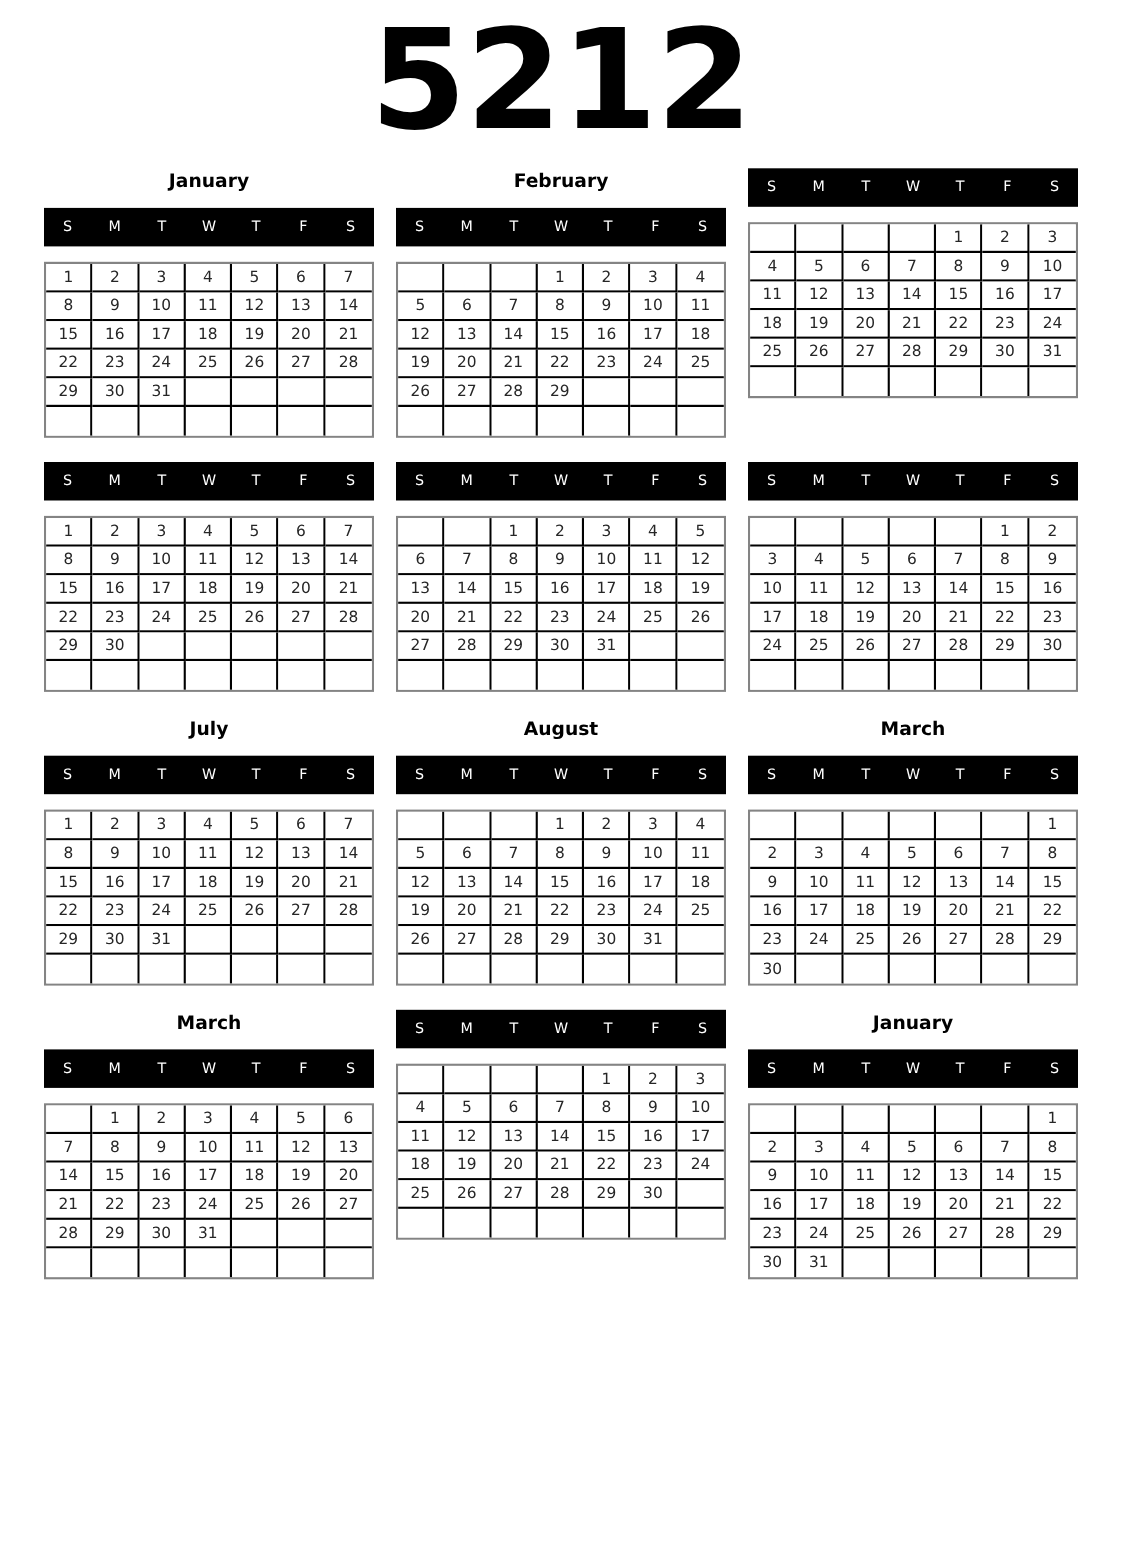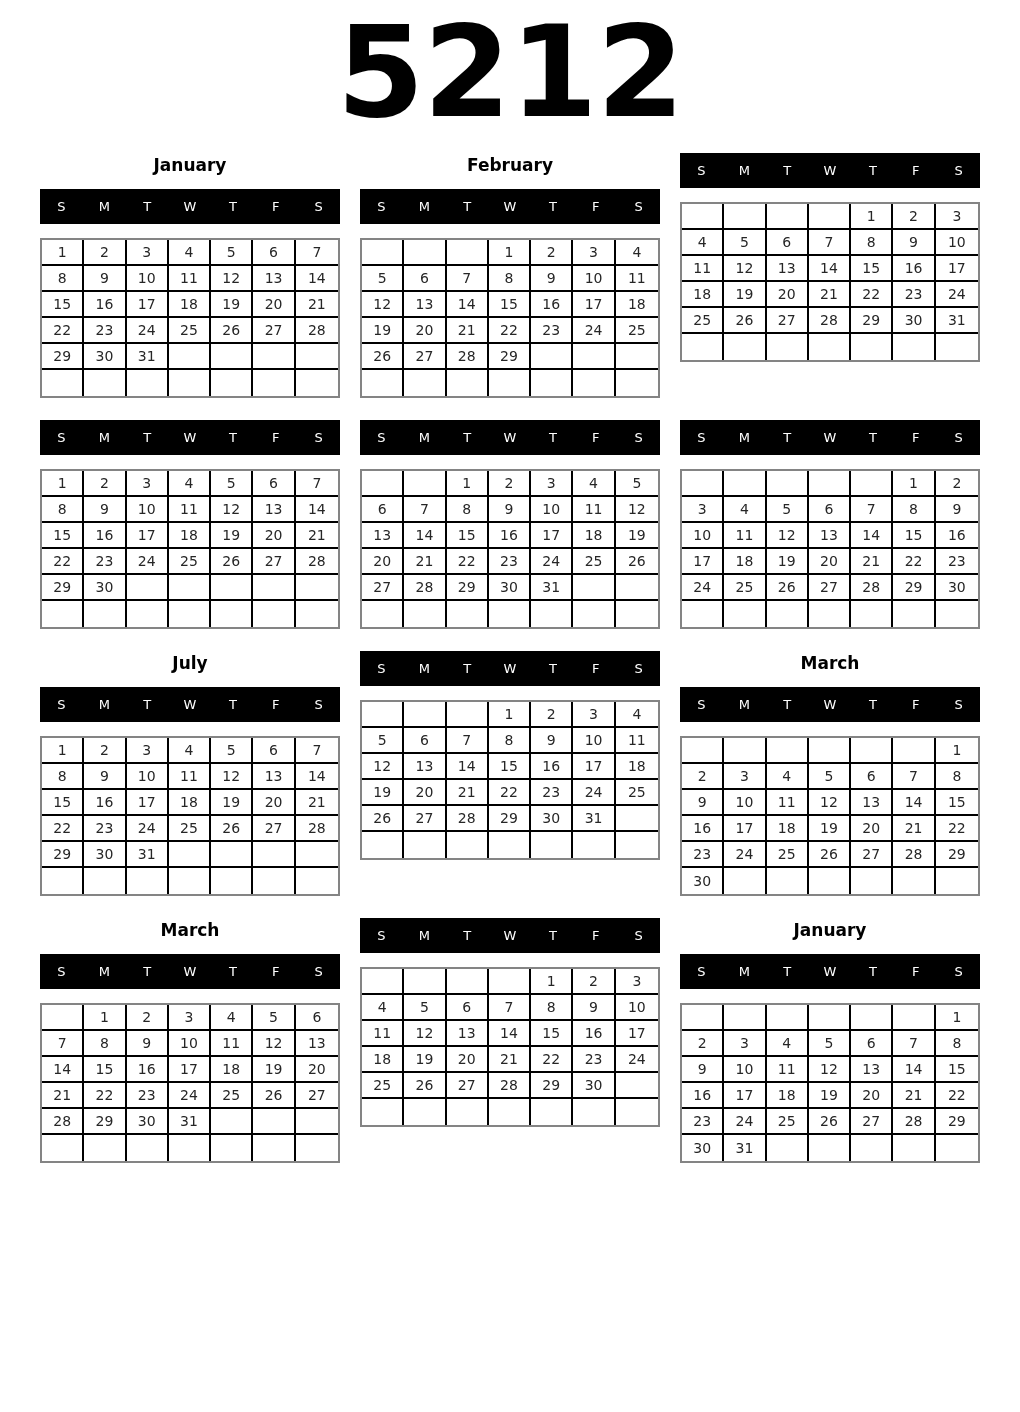--- a/index.html
+++ b/index.html
@@ -565,20 +565,21 @@
               <td></td>
               <td></td>
               <td></td>
               <td></td>
               <td></td>
             </tr>
           </tbody>
     </table>
   </section>
       <section class="month">
+    <h2 class="month-name">August</h2>
     <div class="weekday-bar">
           <span>S</span>
           <span>M</span>
           <span>T</span>
           <span>W</span>
           <span>T</span>
           <span>F</span>
           <span>S</span>
         </div>
     <table class="dates">

